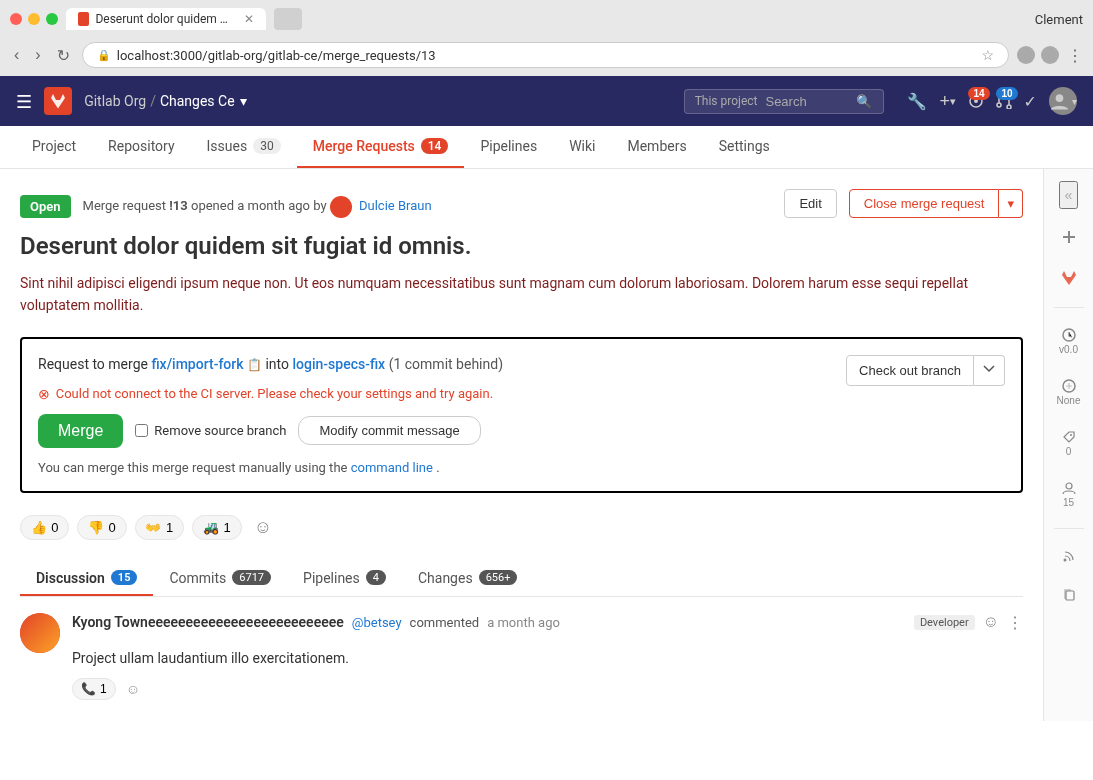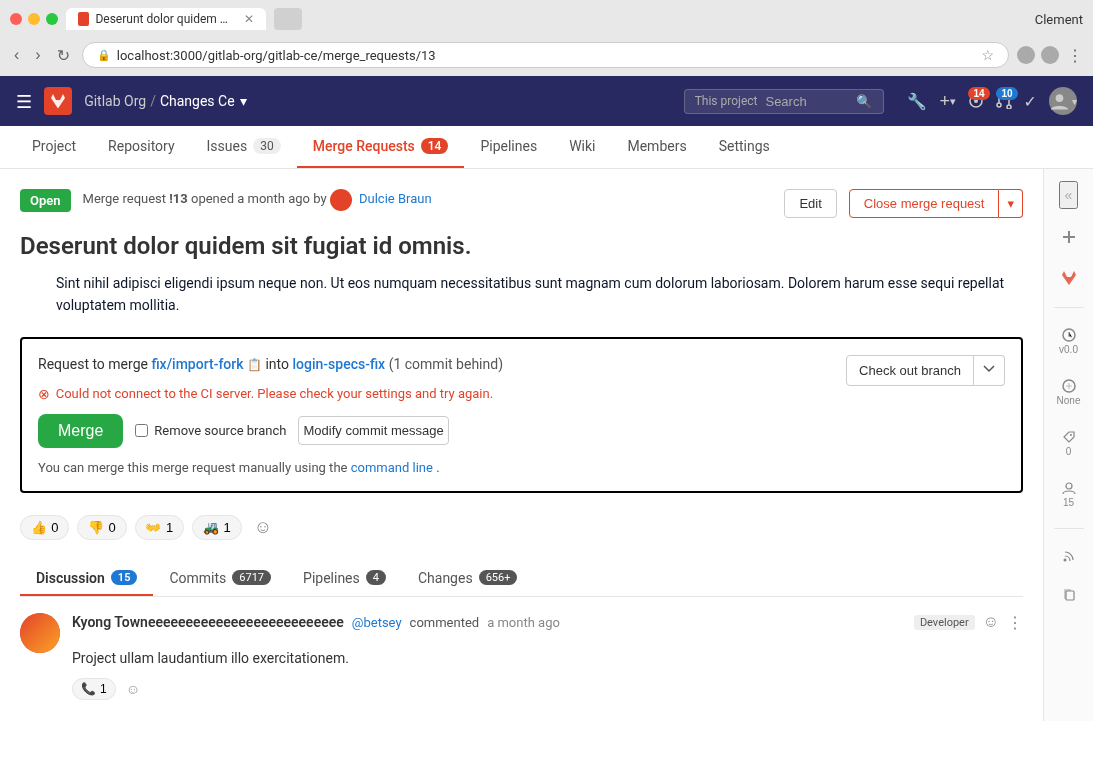--- a/index.html
+++ b/index.html
@@ -50,55 +50,55 @@
     .nav-tab { padding: 12px 16px; font-size: 14px; color: #555; text-decoration: none; cursor: pointer; border-bottom: 2px solid transparent; display: flex; align-items: center; gap: 6px; }
     .nav-tab.active { color: #e24329; border-bottom-color: #e24329; font-weight: 500; }
     .tab-count { background: #eee; color: #555; border-radius: 10px; padding: 1px 7px; font-size: 12px; }
     .tab-count.active-count { background: #e24329; color: #fff; }
 
     
     .main-content { display: flex; }
     .content-area { flex: 1; padding: 20px 20px; min-width: 0; }
 
     
-    .mr-header-row { display: flex; align-items: flex-start; gap: 12px; margin-bottom: 14px; }
+    .mr-header-row { display: flex; align-items: flex-end; gap: 12px; margin-bottom: 14px; }
     .open-badge { background: #28a745; color: #fff; padding: 4px 10px; border-radius: 4px; font-size: 13px; font-weight: 600; }
     .mr-meta { color: #555; font-size: 13px; }
     .mr-meta a { color: #1f78d1; text-decoration: none; }
     .mr-meta .author { color: #1f78d1; }
     .mr-author-avatar { width: 22px; height: 22px; border-radius: 50%; background: #e24329; display: inline-block; vertical-align: middle; margin-right: 4px; }
     .edit-btn { margin-left: auto; background: #fff; border: 1px solid #ccc; border-radius: 4px; padding: 6px 14px; cursor: pointer; font-size: 13px; color: #333; }
     .close-mr-btn { background: #fff; border: 1px solid #e24329; color: #e24329; border-radius: 4px 0 0 4px; padding: 6px 14px; cursor: pointer; font-size: 13px; font-weight: 500; }
     .close-mr-dropdown { background: #fff; border: 1px solid #e24329; border-left: none; color: #e24329; border-radius: 0 4px 4px 0; padding: 6px 8px; cursor: pointer; font-size: 13px; }
     .close-mr-group { display: flex; }
 
     
     .mr-title { font-size: 24px; font-weight: 600; color: #333; margin-bottom: 12px; }
-    .mr-description { color: #0f172a; font-size: 14px; line-height: 1.6; margin-bottom: 20px; margin-left: 36px; }
+    .mr-description { color: #7f1d1d; font-size: 14px; line-height: 1.6; margin-bottom: 20px; }
 
     
     .merge-box { border: 2px solid #000000; border-radius: 4px; padding: 16px; margin-bottom: 20px; }
     .merge-info { font-size: 14px; color: #333; margin-bottom: 12px; }
     .merge-branch { color: #1f78d1; font-weight: 500; }
     .copy-icon { color: #888; cursor: pointer; font-size: 12px; }
     .behind-text { color: #555; }
     .checkout-btn { background: #fff; border: 1px solid #ccc; border-radius: 4px 0 0 4px; padding: 6px 12px; cursor: pointer; font-size: 13px; color: #333; }
     .checkout-dropdown { background: #fff; border: 1px solid #ccc; border-left: none; border-radius: 0 4px 4px 0; padding: 6px 8px; cursor: pointer; color: #555; }
     .checkout-group { display: flex; margin-left: auto; }
     .merge-info-row { display: flex; align-items: center; }
 
     
     .ci-error { color: #e24329; font-size: 13px; margin-bottom: 12px; display: flex; align-items: center; gap: 6px; }
     .ci-error-icon { color: #e24329; font-size: 14px; }
 
     
     .merge-action-row { display: flex; align-items: center; gap: 12px; margin-bottom: 12px; }
     .merge-btn { background: #28a745; color: #fff; border: none; border-radius: 8px; padding: 8px 20px; font-size: 16px; font-weight: 400; cursor: pointer; }
     .checkbox-label { display: flex; align-items: center; gap: 6px; font-size: 13px; color: #333; cursor: pointer; }
-    .modify-commit-btn { background: #fff; border: 1px solid #ccc; border-radius: 4px; padding: 6px 4px; cursor: pointer; font-size: 13px; color: #333; }
+    .modify-commit-btn { background: #fff; border: 1px solid #ccc; border-radius: 12px; padding: 6px 20px; cursor: pointer; font-size: 13px; color: #333; }
 
     
     .manual-merge { font-size: 13px; color: #555; }
     .manual-merge a { color: #1f78d1; text-decoration: none; }
 
     
     .emoji-row { display: flex; align-items: center; gap: 8px; margin-bottom: 20px; }
     .emoji-btn { background: #f5f5f5; border: 1px solid #e5e5e5; border-radius: 20px; padding: 4px 10px; cursor: pointer; font-size: 13px; display: flex; align-items: center; gap: 4px; }
     .emoji-add { background: none; border: none; color: #888; font-size: 18px; cursor: pointer; padding: 4px; }
 

